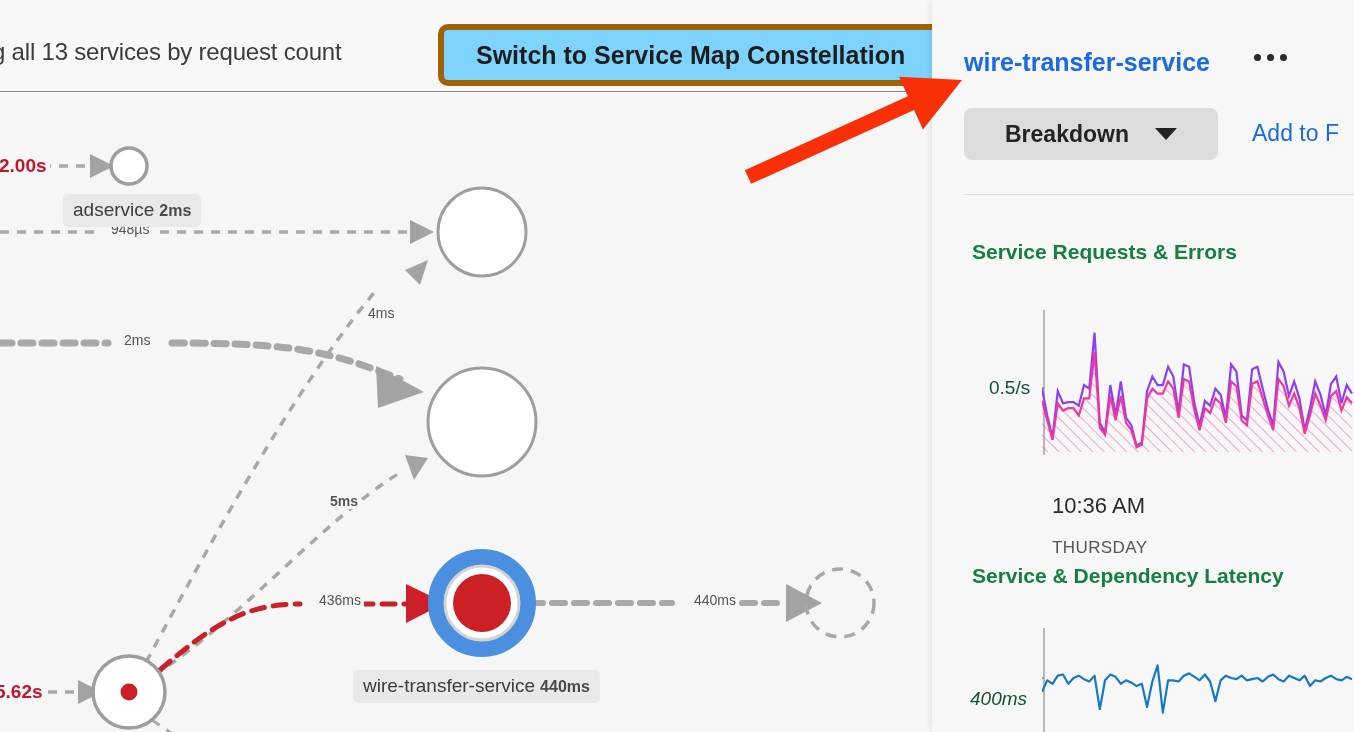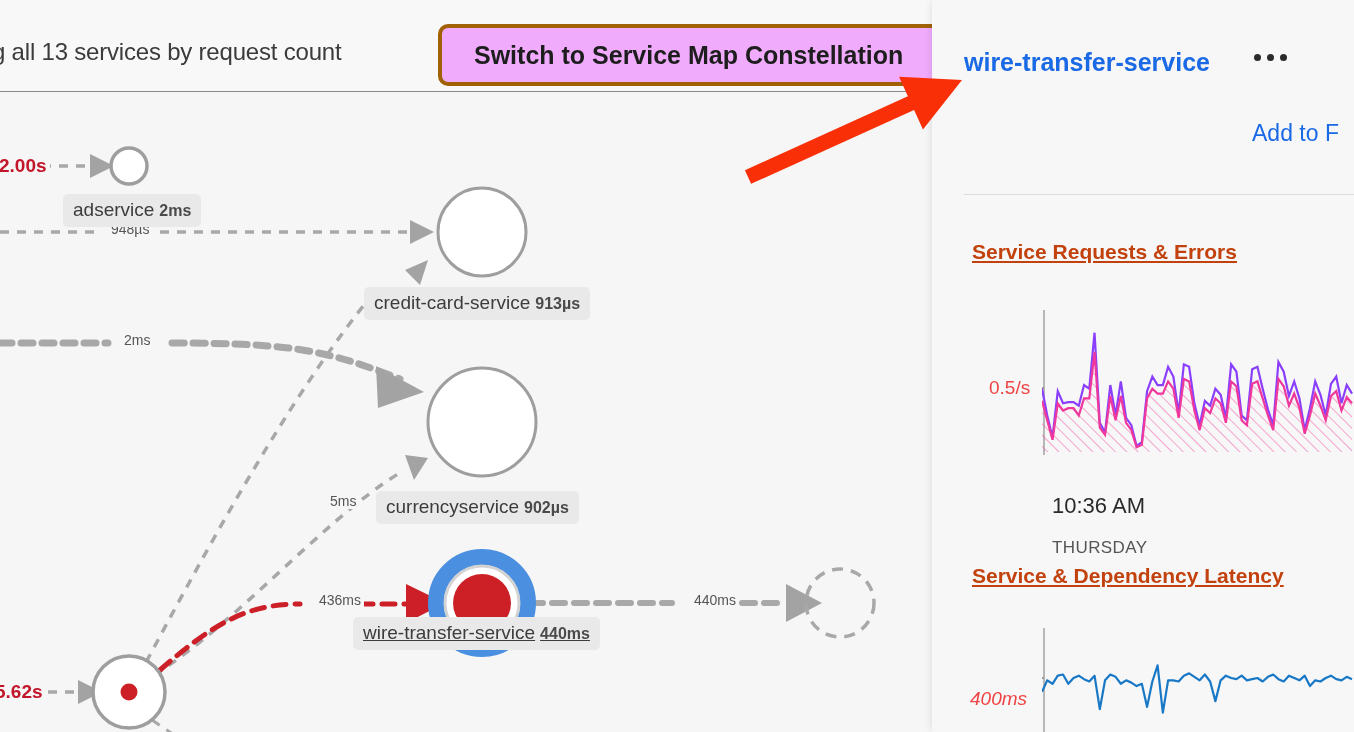--- a/index.html
+++ b/index.html
@@ -24,22 +24,22 @@
     border-bottom: 1px solid #8a8a8a;
   }
   #summary-text {
     position: absolute; left: -8px; top: 38px;
     font-size: 24px; color: #3b3b3b; white-space: nowrap;
     letter-spacing: -0.2px;
   }
   #switch-btn {
     position: absolute; left: 438px; top: 24px;
     width: 520px; height: 62px;
-    border: 4px solid #a16207; border-radius: 10px;
-    background: #f0abfc;
+    border: 6px solid #a16207; border-radius: 10px;
+    background: #7dd3fc;
     font-size: 25px; font-weight: bold; color: #1d1d1d;
     display: flex; align-items: center; padding-left: 32px;
     white-space: nowrap; overflow: hidden;
     cursor: pointer;
     font-family: "Liberation Sans", sans-serif;
   }
 
   
   #graph { position: absolute; left: 0; top: 92px; width: 932px; height: 640px; }
 
@@ -87,24 +87,24 @@
   }
   #caret { width: 0; height: 0; border-left: 11px solid transparent; border-right: 11px solid transparent; border-top: 12px solid #232323; }
   #add-to {
     position: absolute; left: 320px; top: 120px;
     font-size: 23px; color: #1a69e5; white-space: nowrap; cursor: pointer;
   }
   #panel-div { position: absolute; left: 32px; top: 194px; width: 400px; height: 1px; background: #dcdcdc; }
 
   .section-title {
     position: absolute; left: 40px;
-    font-size: 21px; font-weight: bold; color: #c2410c; white-space: nowrap; text-decoration: underline;
+    font-size: 21px; font-weight: bold; color: #15803d; white-space: nowrap;
   }
   .axis-label {
-    position: absolute; font-size: 19px; color: #ef4444; white-space: nowrap;
+    position: absolute; font-size: 19px; color: #14532d; white-space: nowrap;
   }
   .ts-main { position: absolute; font-size: 22px; color: #2a2a2a; white-space: nowrap; margin-top: 25px; }
   .ts-sub  { position: absolute; font-size: 17px; color: #555; white-space: nowrap; letter-spacing: 0.4px; margin-top: 44px; }
 
   
   #annot { position: absolute; left: 0; top: 0; width: 1354px; height: 732px; pointer-events: none; }
 </style>
 </head>
 <body>
 
@@ -199,47 +199,45 @@
       </g>
       <g>
         <circle cx="482" cy="742" r="34" fill="#ffffff" stroke="#9e9e9e" stroke-width="3.5"></circle>
       </g>
     </svg>
 
     <div class="edge-label err" style="left:-4px; top:155px;">2.00s</div>
     <div class="edge-label" style="left:108px; top:221px;">948µs</div>
     <div class="edge-label" style="left:121px; top:332px;">2ms</div>
     <div class="edge-label" style="left:326px; top:305px;margin-left:39px;">4ms</div>
-    <div class="edge-label" style="left:327px; top:493px;">5ms</div>
+    <div class="edge-label" style="left:327px; top:493px;font-weight:bold;">5ms</div>
     <div class="edge-label" style="left:316px; top:592px;">436ms</div>
     <div class="edge-label" style="left:691px; top:592px;">440ms</div>
     <div class="edge-label err" style="left:-8px; top:681px;">5.62s</div>
 
     <div class="chip" style="left:63px; top:194px;">
       <span>adservice</span><span class="dur">2ms</span>
     </div>
-    <div class="chip" style="left:364px; top:287px;">
-      <span>credit-card-service</span><span class="dur">913µs</span>
-    </div>
-    <div class="chip" style="left:376px; top:491px;">
-      <span>currencyservice</span><span class="dur">902µs</span>
-    </div>
-    <div class="chip" style="left:353px; top:617px;text-decoration:underline;">
+    <div class="chip" style="left:353px; top:670px;">
       <span>wire-transfer-service</span><span class="dur">440ms</span>
     </div>
   </div>
 
   <div id="panel">
 
     <div id="panel-header">
       <div id="svc-title">wire-transfer-service</div>
       <div id="kebab">
         <i></i>
           <i></i>
           <i></i>
+      </div>
+      <div id="breakdown-btn">
+        <span>Breakdown</span>
+        <span id="caret"></span>
       </div>
       <div id="add-to">Add to F</div>
       <div id="panel-div"></div>
     </div>
 
     <div class="section-title" style="top:240px;">Service Requests &amp; Errors</div>
     <div class="axis-label" style="left:57px; top:377px;">0.5/s</div>
     <svg id="chart-requests" style="position:absolute; left:110px; top:300px; width:312px; height:160px;" viewBox="0 0 312 160" preserveAspectRatio="none">
       <defs>
         <pattern id="hatch" width="8" height="8" patternTransform="rotate(-45)" patternUnits="userSpaceOnUse">

